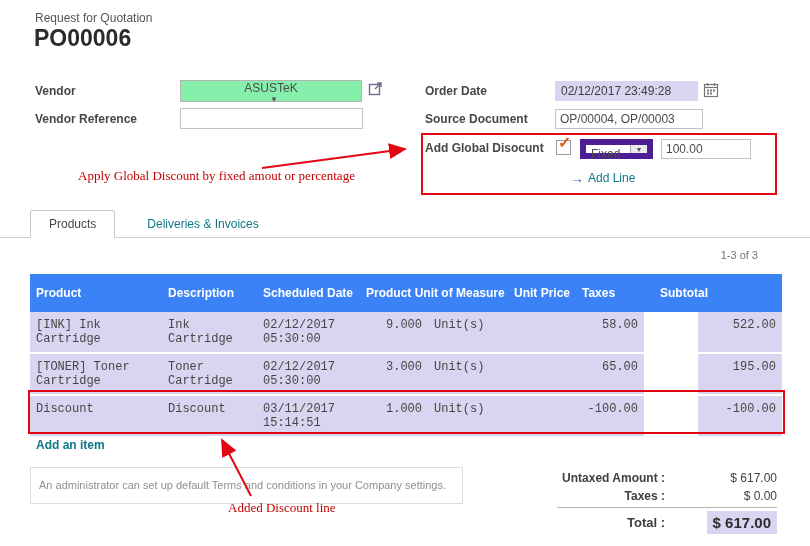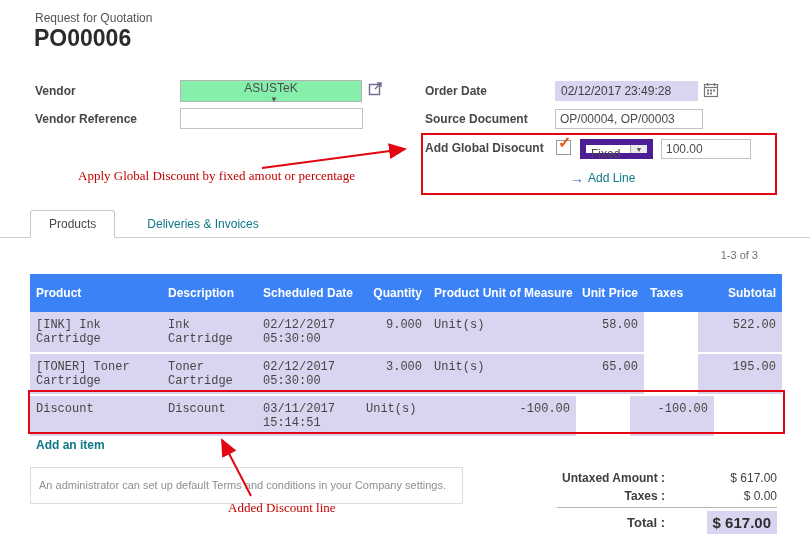--- a/index.html
+++ b/index.html
@@ -131,21 +131,20 @@
     <div class="tab-active">Products</div>
     <div class="tab-link">Deliveries &amp; Invoices</div>
   </div>
   <div class="pager">1-3 of 3</div>
 
   <div class="otable">
     <div class="thead">
       <div class="th c0">Product</div>
       <div class="th c1">Description</div>
       <div class="th c2">Scheduled Date</div>
-      <div class="th c3 ar">Quantity</div>
       <div class="th c4">Product Unit of Measure</div>
       <div class="th c5 ar">Unit Price</div>
       <div class="th c6">Taxes</div>
       <div class="th c7 ar">Subtotal</div>
     </div>
 
     <div class="trow">
       <div class="td c0">[INK] Ink Cartridge</div>
       <div class="td c1">Ink Cartridge</div>
       <div class="td c2">02/12/2017 05:30:00</div>
@@ -164,20 +163,21 @@
       <div class="td c4">Unit(s)</div>
       <div class="td c5 ar">65.00</div>
       <div class="td c6 white"></div>
       <div class="td c7 ar">195.00</div>
     </div>
 
     <div class="trow">
       <div class="td c0">Discount</div>
       <div class="td c1">Discount</div>
       <div class="td c2">03/11/2017 15:14:51</div>
+      <div class="td c3 ar">1.000</div>
       <div class="td c4">Unit(s)</div>
       <div class="td c5 ar">-100.00</div>
       <div class="td c6 white"></div>
       <div class="td c7 ar">-100.00</div>
     </div>
   </div>
 
   <div class="add-item link">Add an item</div>
 
   <div class="red-box" style="left:28px;top:390px;width:757px;height:44px"></div>

